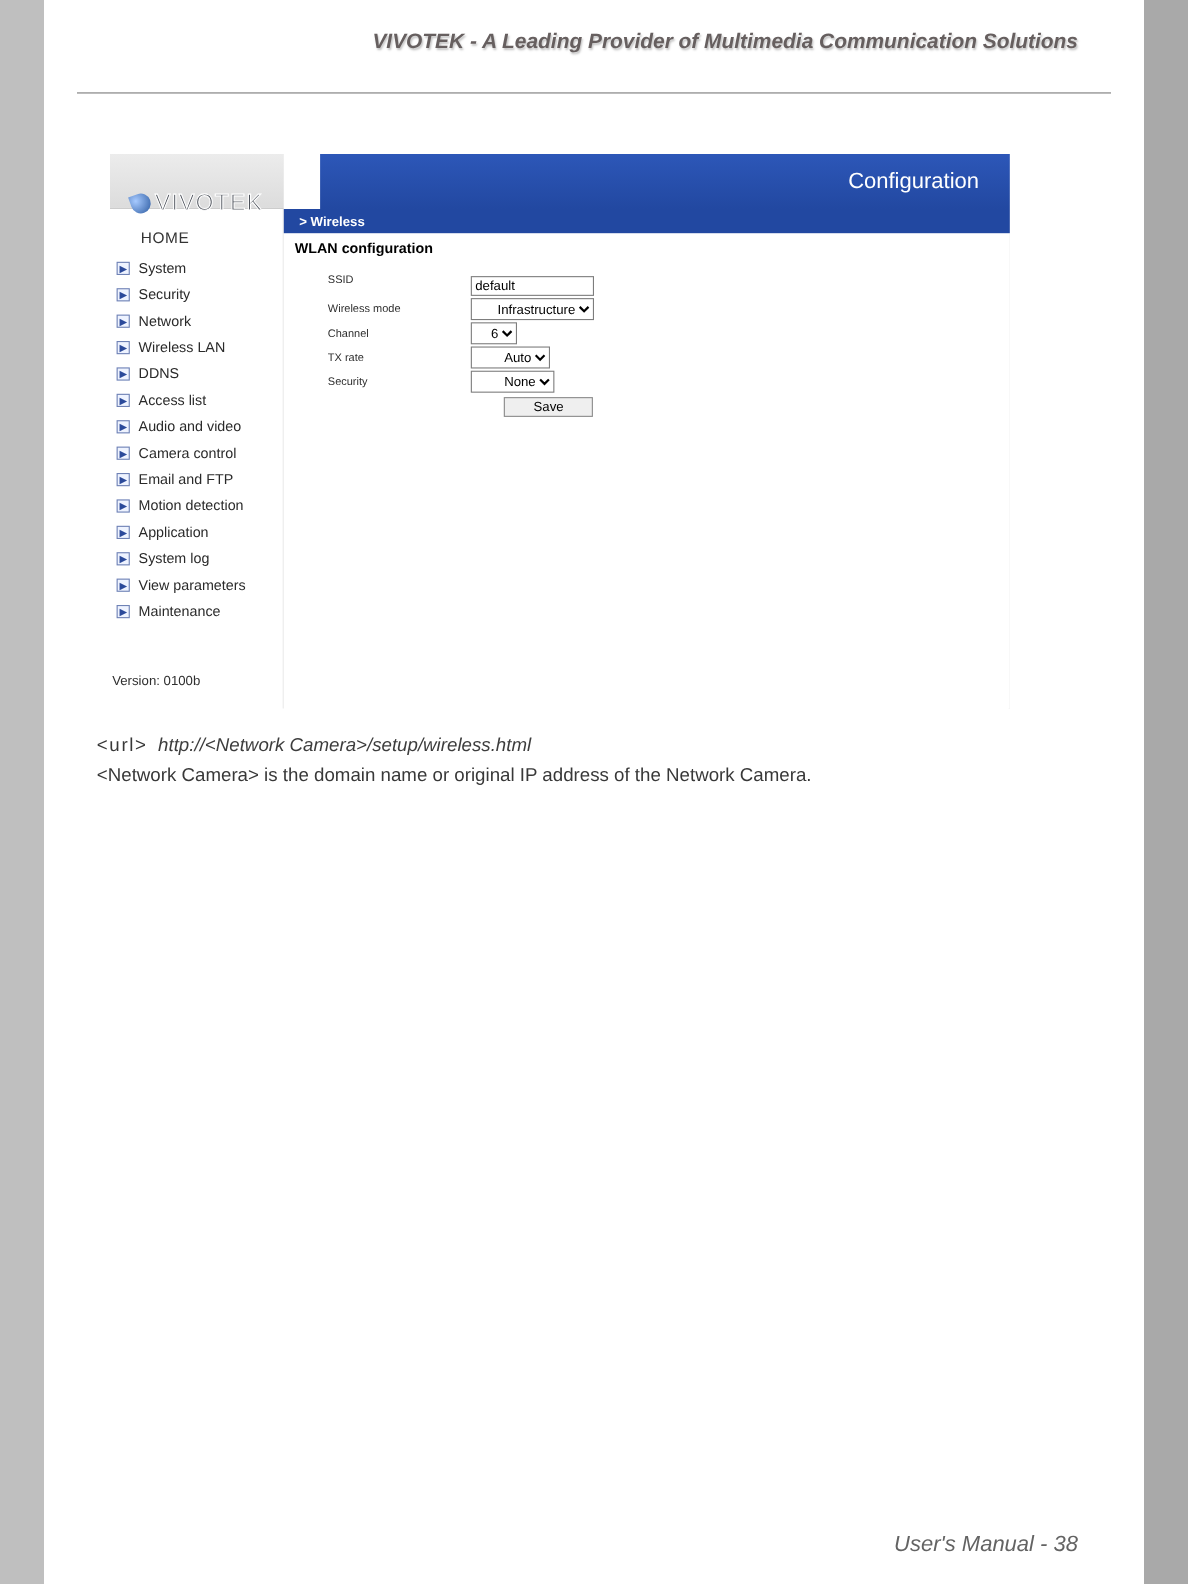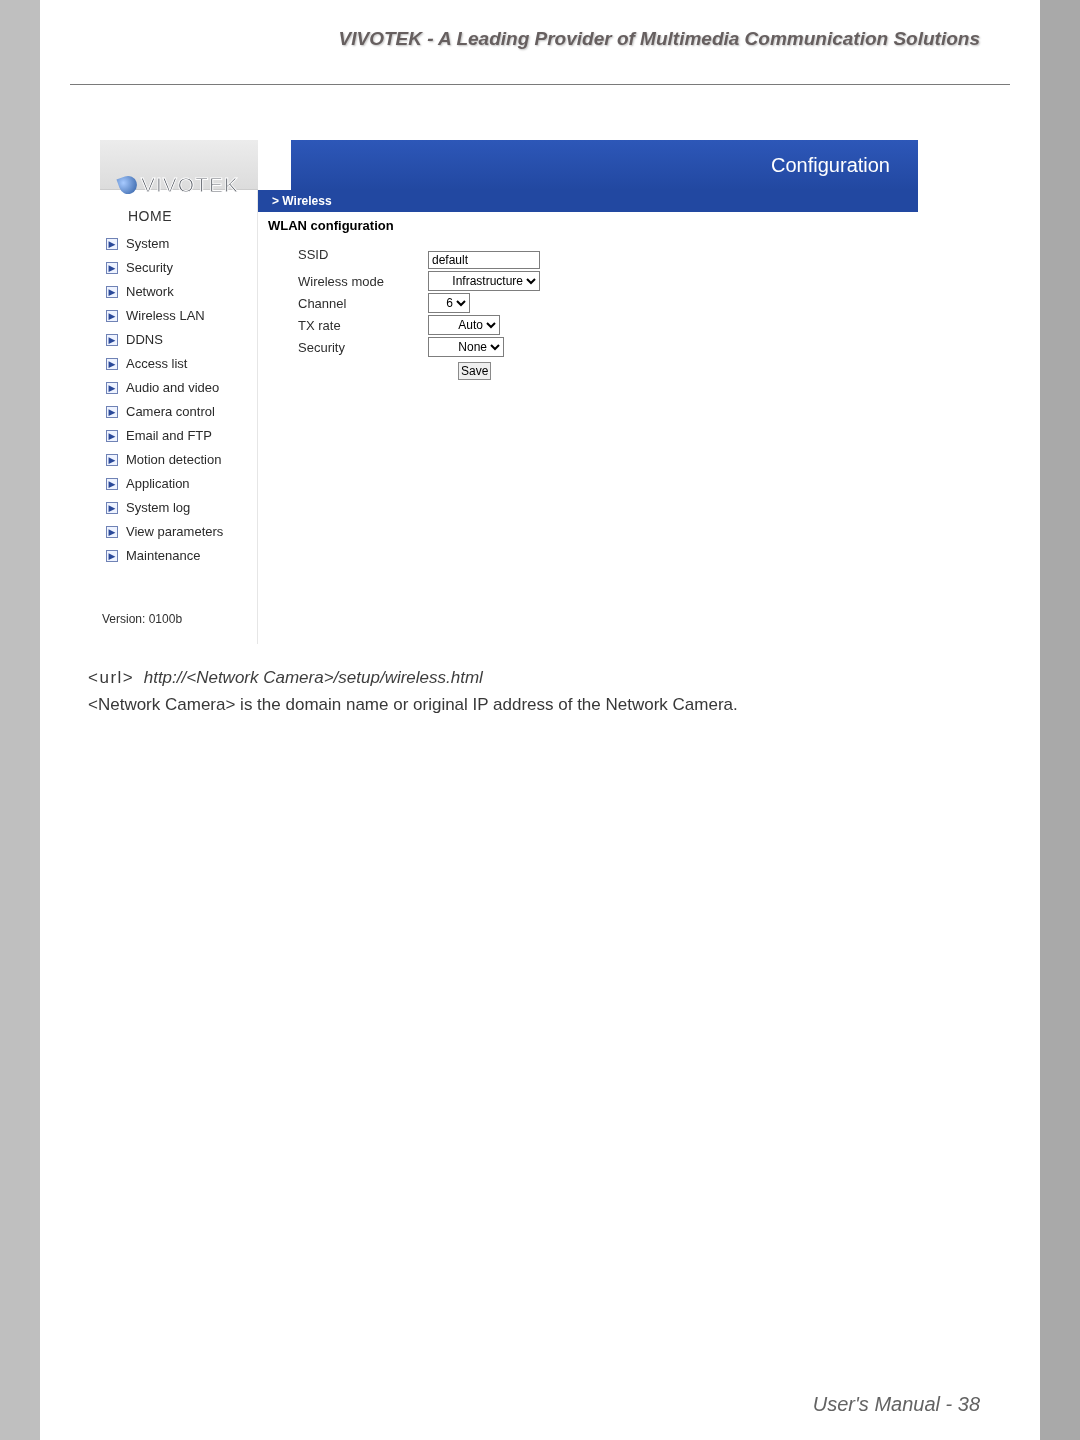--- a/index.html
+++ b/index.html
@@ -181,21 +181,21 @@
   }
   .field-row {
     display: flex;
     align-items: center;
     margin: 2px 0;
     font-family: Verdana, sans-serif;
   }
   .field-label {
     width: 160px;
     padding-left: 30px;
-    font-size: 13px;
+    font-size: 10px;
     color: #2e2e2e;
   }
   .text-input {
     font-family: Verdana, sans-serif;
     font-size: 12px;
     padding: 1px 3px;
     border: 1px solid #7d7d7d;
     background: #fff;
     width: 112px;
     height: 18px;
@@ -213,21 +213,21 @@
   .select-ch { width: 42px; }
   .select-tx { width: 72px; }
   .select-sec { width: 76px; }
   .save-row {
     padding-left: 190px;
     margin-top: 4px;
   }
   .save-btn {
     font-family: Verdana, sans-serif;
     font-size: 12px;
-    padding: 1px 2px;
+    padding: 1px 26px;
     background: #efefef;
     border: 1px solid #8a8a8a;
     cursor: pointer;
   }
 
   
   .caption {
     position: absolute;
     left: 48px; top: 664px;
     width: 900px;

